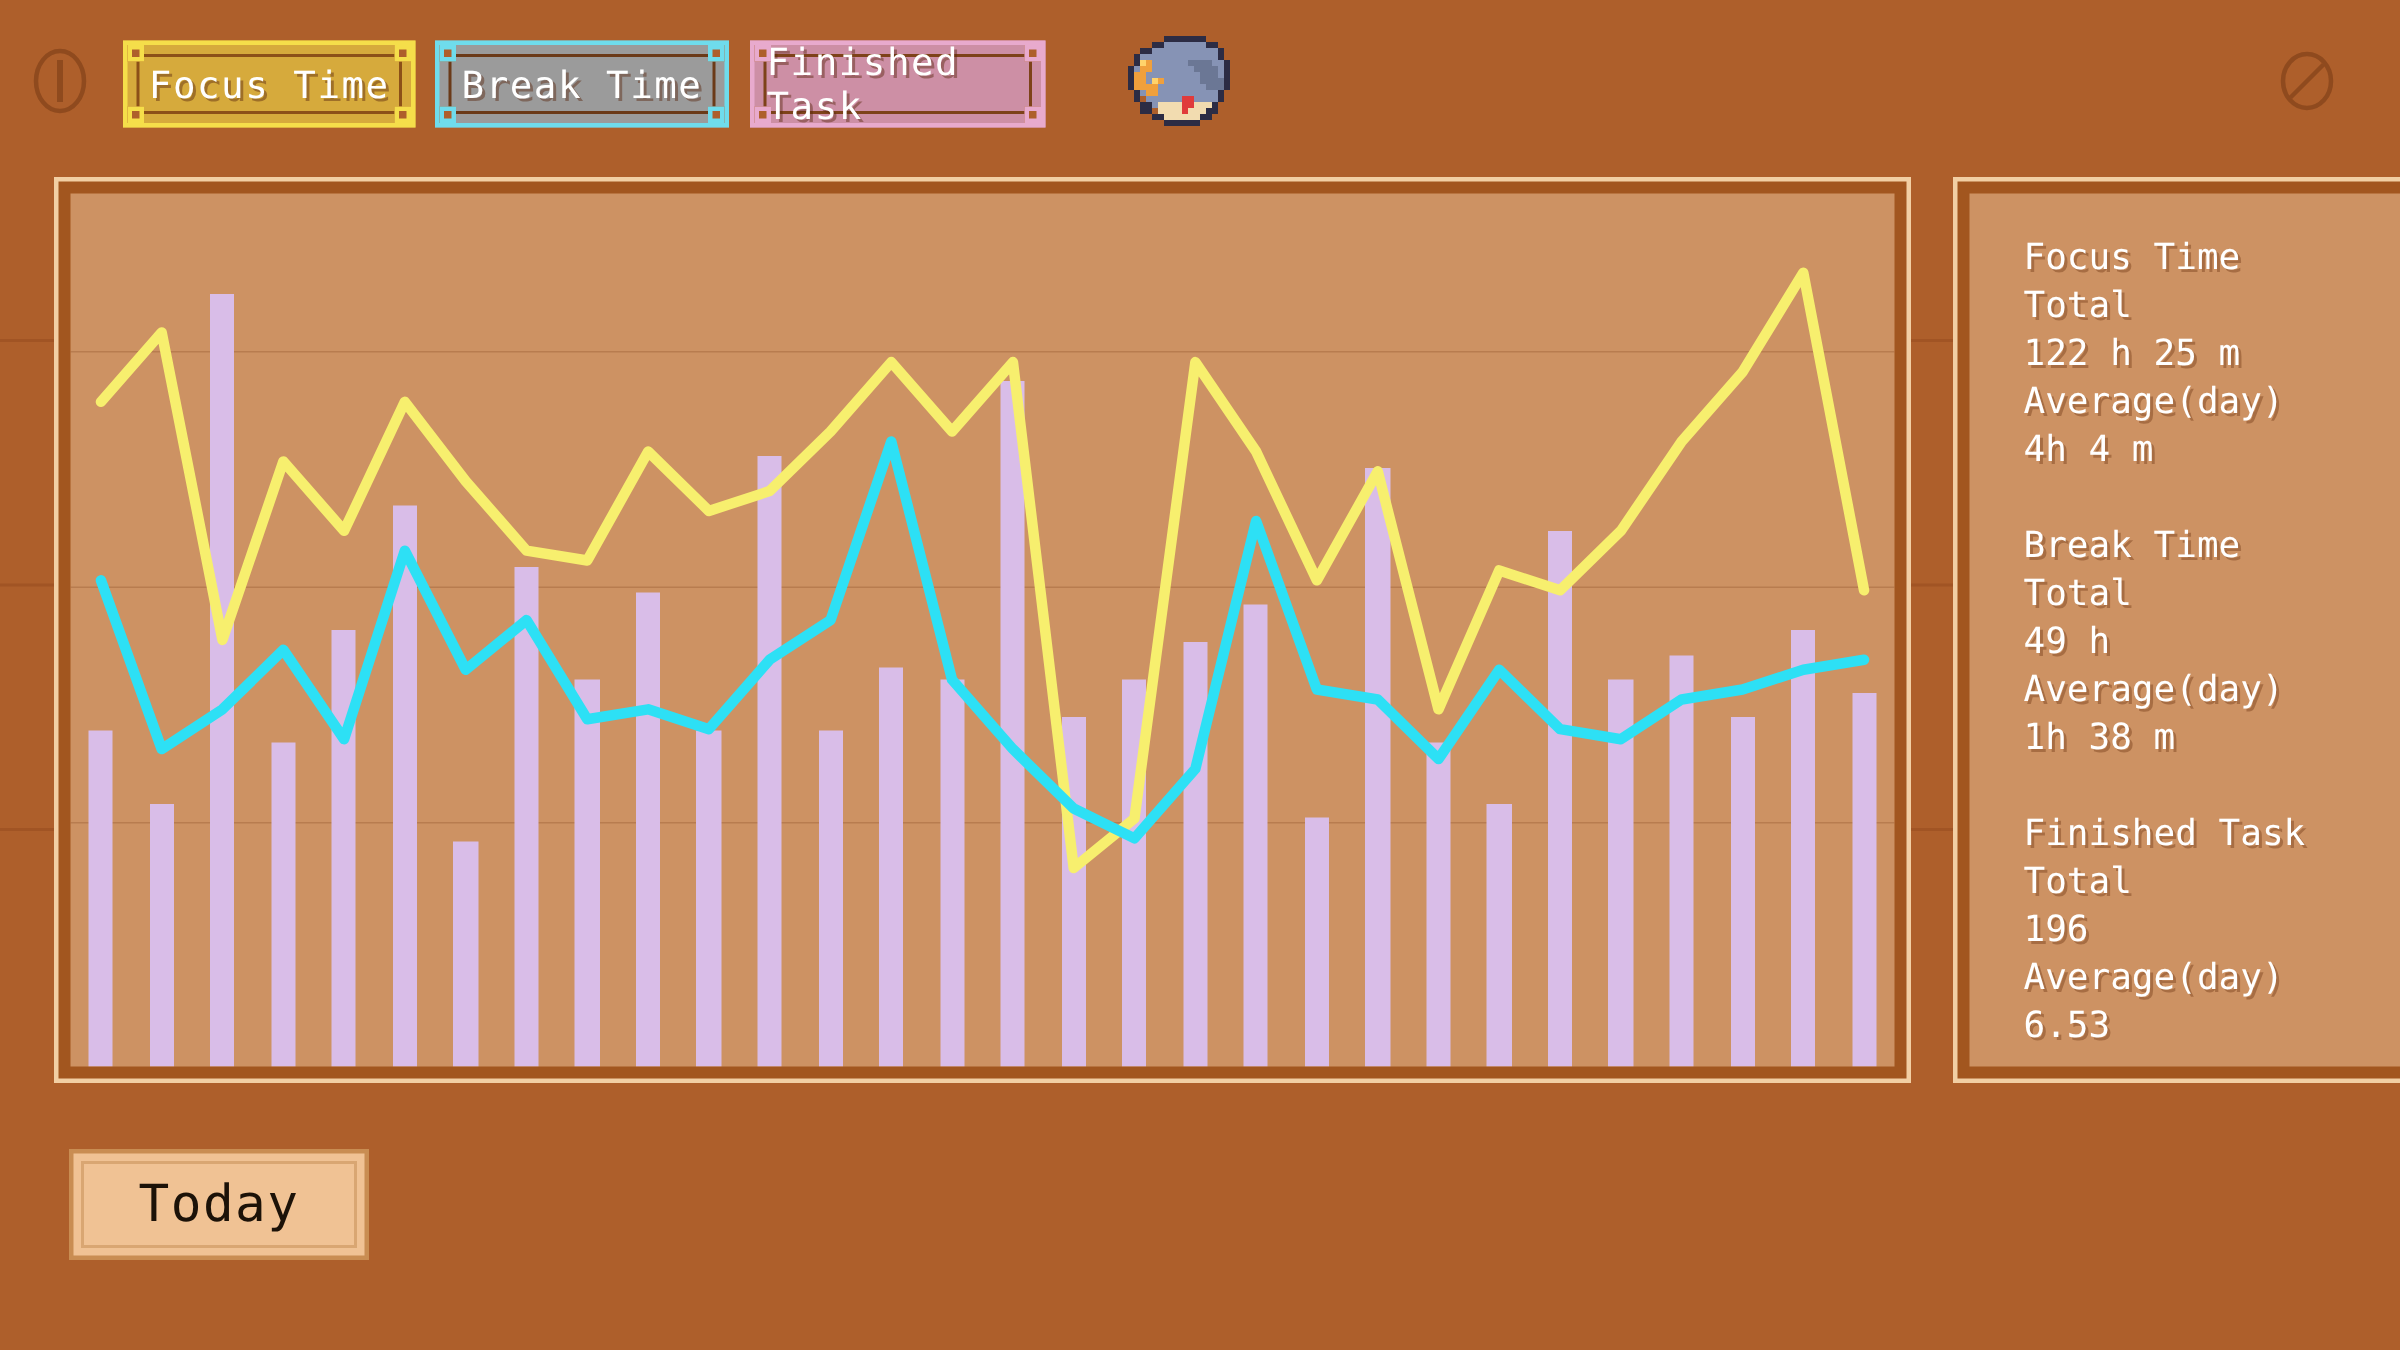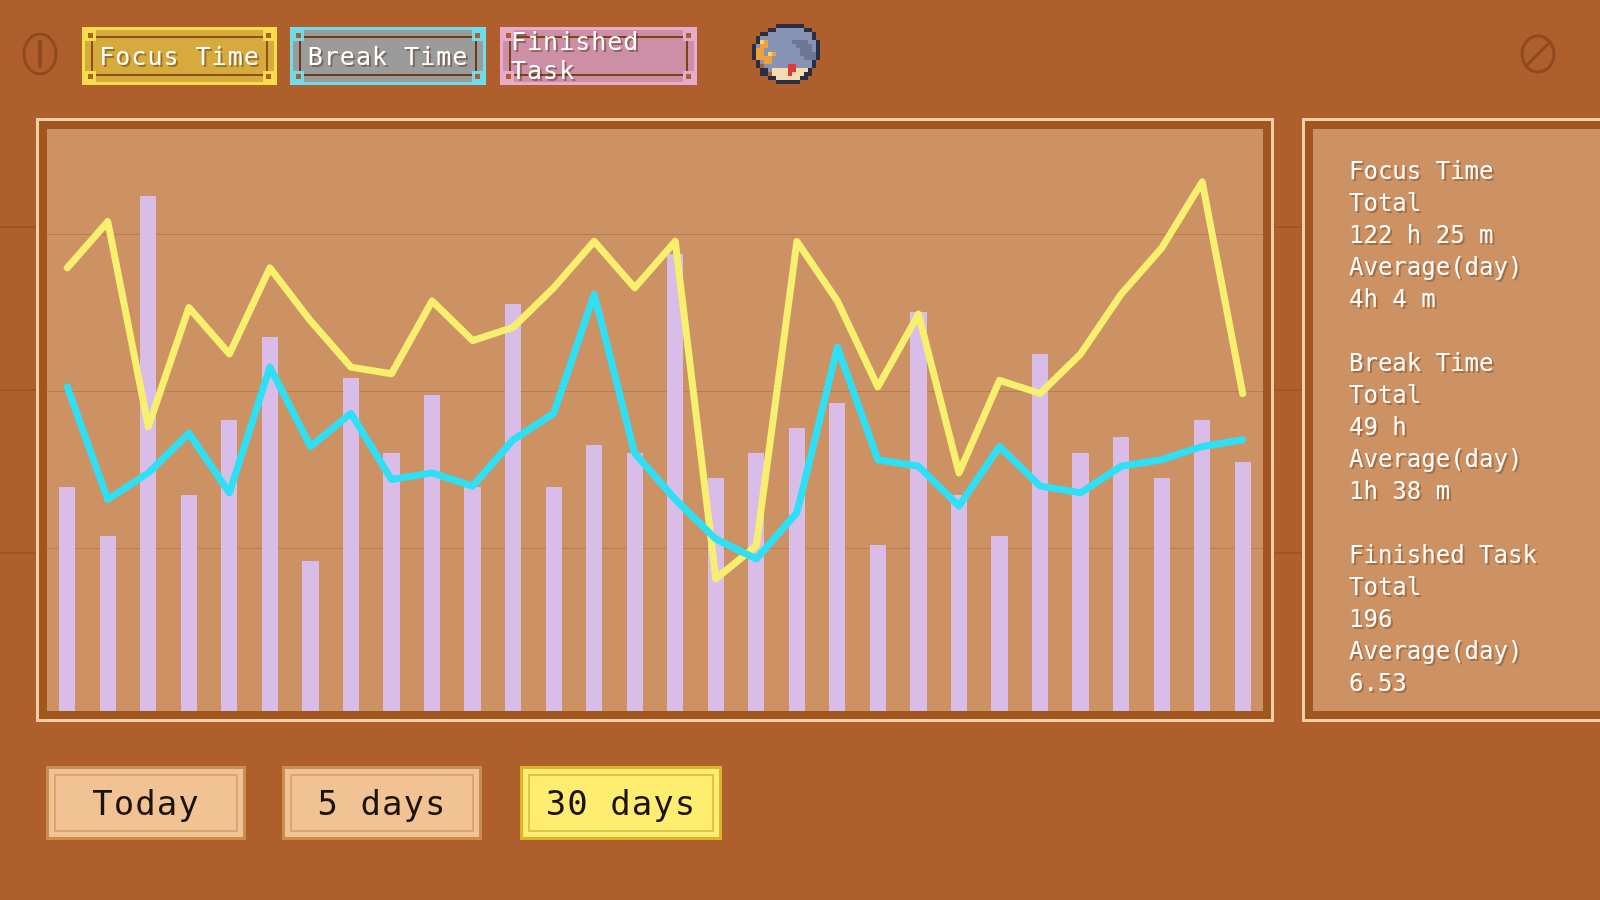--- a/index.html
+++ b/index.html
@@ -304,21 +304,15 @@
 
   </div>
 </div>
 
 <div id="footer">
 
   <div class="range-btn" id="rb-today">
     <span class="rb-inner">Today</span>
   </div>
 
-  <div class="range-btn" id="rb-5days">
-    <span class="rb-inner">5 days</span>
-  </div>
-
-  <div class="range-btn" id="rb-30days">
-    <span class="rb-inner">30 days</span>
-  </div>
+
 
 </div>
 
 </body></html>

